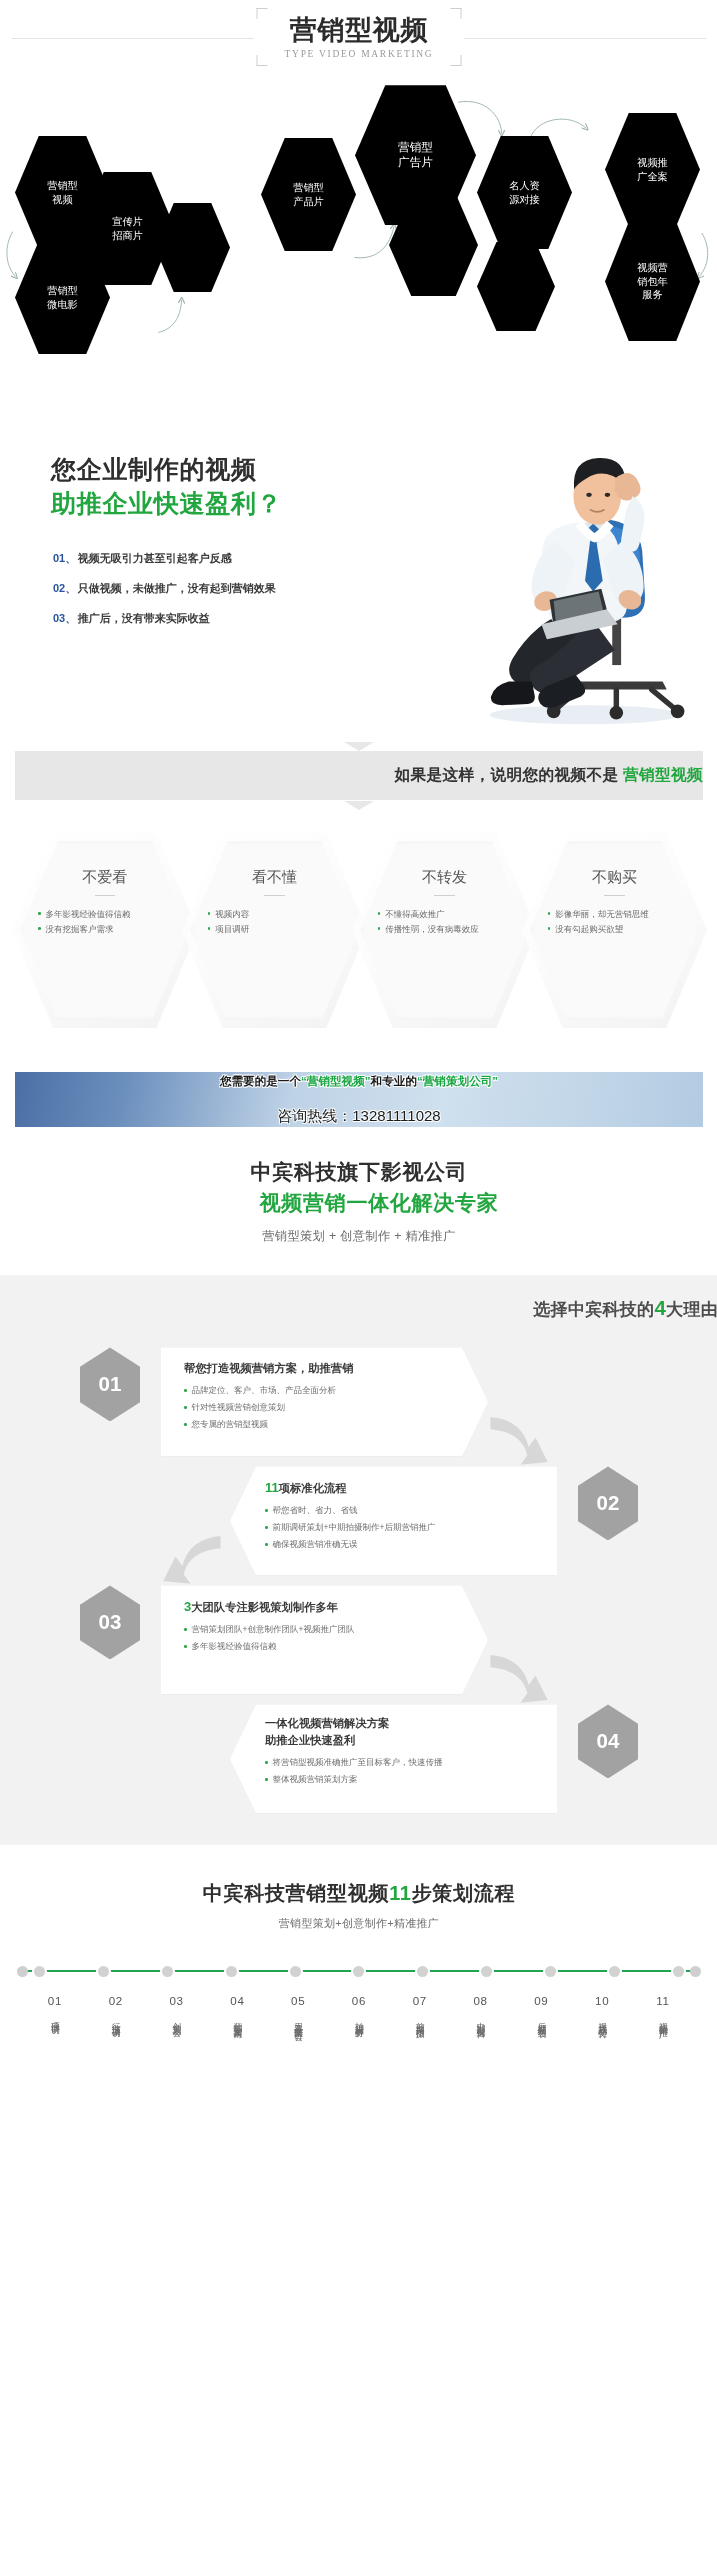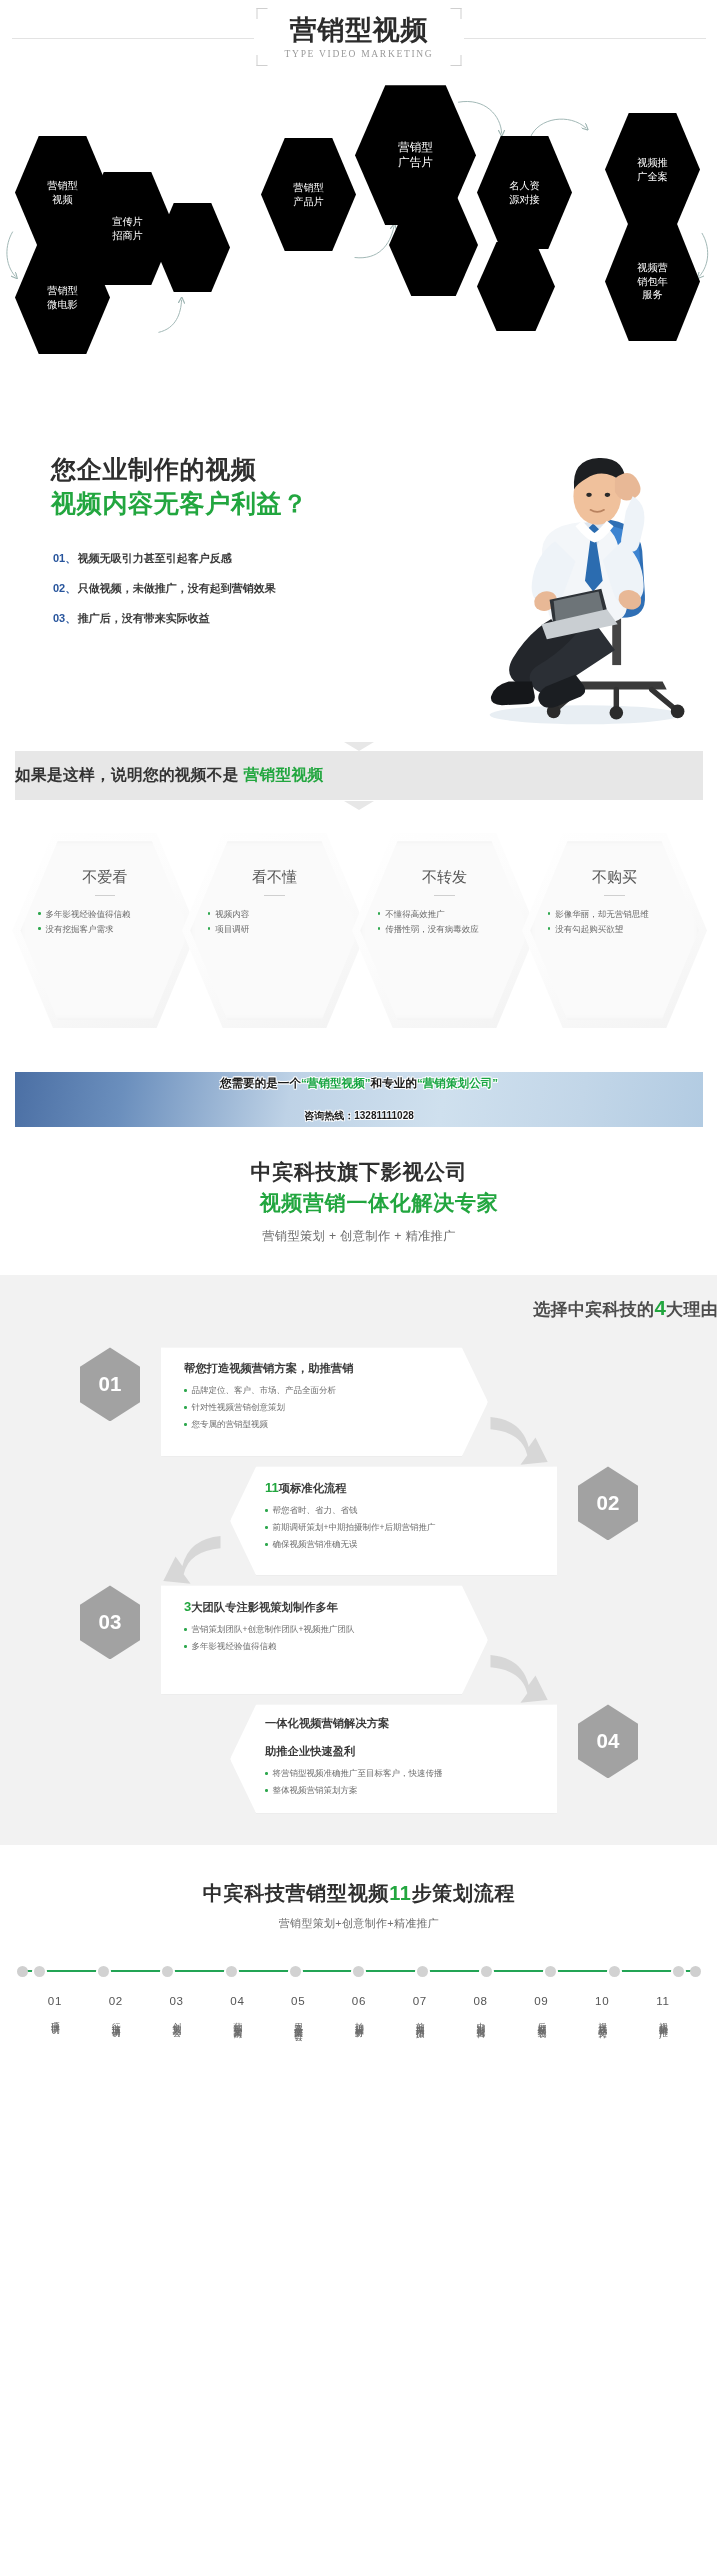--- a/index.html
+++ b/index.html
@@ -69,21 +69,21 @@
   .prob-item { display:flex; align-items:baseline; margin-bottom:15px; font-size:11px; }
   .prob-num { color:#27549c; font-weight:bold; margin-right:1.4px; font-size:11px; }
   .prob-text { color:#3b3b3b; font-weight:bold; }
 
   .man { position:absolute; right:17px; top:3.4px; width:232px; height:286px; }
 
   
   .graybanner-wrap { position:relative; background:#fff; padding:15px 0 0; }
   .graybanner {
     position:relative; margin:0 15px; height:49px; background:#e7e7e7;
-    display:flex; align-items:center; justify-content:flex-start;
+    display:flex; align-items:center; justify-content:flex-end;
   }
   .graybanner .txt { font-size:15.7px; font-weight:bold; color:#333; letter-spacing:0.3px; }
   .graybanner .txt em { font-style:normal; color:#22a63f; }
   .notch-top, .notch-bottom {
     position:absolute; left:50%; transform:translateX(-50%);
     width:0; height:0; border-left:15px solid transparent; border-right:15px solid transparent;
   }
   .notch-top { top:-9.5px; border-top:9.5px solid #e7e7e7; }
   .notch-bottom { bottom:-9.5px; border-top:9.5px solid #e7e7e7; }
 
@@ -122,21 +122,21 @@
     position:relative; height:55px;
     background:linear-gradient(100deg,#4b6fa4 0%,#6b8fbd 16%,#bed2e6 40%,#cfe0ee 62%,#c2d6e8 82%,#b2cbe2 100%);
     display:flex; flex-direction:column; align-items:center; justify-content:center;
   }
   .bluebanner .line1 {
     font-size:11.6px; font-weight:bold; color:#1a1a1a;
     text-shadow:-0.7px -0.7px 0 #fff,0.7px -0.7px 0 #fff,-0.7px 0.7px 0 #fff,0.7px 0.7px 0 #fff,0 0 2px #fff;
   }
   .bluebanner .line1 em { font-style:normal; color:#18a542; }
   .bluebanner .line2 {
-    margin-top:18px; font-size:10px; font-weight:bold; color:#1a1a1a;
+    margin-top:18px; font-size:15px; font-weight:normal; color:#1a1a1a;
     text-shadow:-0.7px -0.7px 0 #fff,0.7px -0.7px 0 #fff,-0.7px 0.7px 0 #fff,0.7px 0.7px 0 #fff;
   }
 
   
   .intro { text-align:center; padding:31px 0 30px; background:#fff; }
   .intro .l1 { font-size:21px; font-weight:bold; color:#2f2f2f; letter-spacing:0.7px; }
   .intro .l2 { font-size:21px; font-weight:bold; color:#22a63f; letter-spacing:0.7px; margin-top:3.4px;padding-left:40px; }
   .intro .l3 { font-size:12.3px; color:#6d6d6d; margin-top:11px; letter-spacing:0.3px; }
 
   
@@ -289,21 +289,21 @@
       </div>
 
       <div class="hex blank" style="left:155px; top:128px; width:75px; height:89px;"></div>
       <div class="hex blank" style="left:477px; top:167px; width:78px; height:89px;"></div>
       <div class="hex blank" style="left:389px; top:119px; width:89px; height:102px;"></div>
     </div>
   </section>
 
   <section class="problem">
     <div class="prob-title-1">您企业制作的视频</div>
-    <div class="prob-title-2">视频内容无客户利益？</div>
+    <div class="prob-title-2">助推企业快速盈利？</div>
 
     <div class="prob-list">
       <div class="prob-item">
         <span class="prob-num">01、</span>
         <span class="prob-text">视频无吸引力甚至引起客户反感</span>
       </div>
       <div class="prob-item">
         <span class="prob-num">02、</span>
         <span class="prob-text">只做视频，未做推广，没有起到营销效果</span>
       </div>
@@ -488,21 +488,21 @@
       </div>
       <svg class="bigarrow" style="left:485px; top:75px;" width="75" height="75" viewBox="0 0 110 110">
         <path d="M8,6 q46,4 56,44 l10,-14 l18,36 l-40,4 l10,-14 q-8,-34 -54,-38 z" fill="#cfcfcf"></path>
       </svg>
     </div>
 
     <div class="rrow">
       <div class="rbadge" style="right:80px; top:9.5px;">04</div>
       <div class="rcard right" style="right:161px; top:9.5px; width:327px;">
         <div class="pad" style="padding-left:35px; padding-top:11.6px;">
-          <h3 style="margin-bottom:13px;">一体化视频营销解决方案</h3>
+          <h3 style="margin-bottom:2px;">一体化视频营销解决方案</h3>
           <h3>助推企业快速盈利</h3>
           <ul>
             <li>将营销型视频准确推广至目标客户，快速传播</li>
             <li>整体视频营销策划方案</li>
           </ul>
         </div>
       </div>
     </div>
   </section>
 

